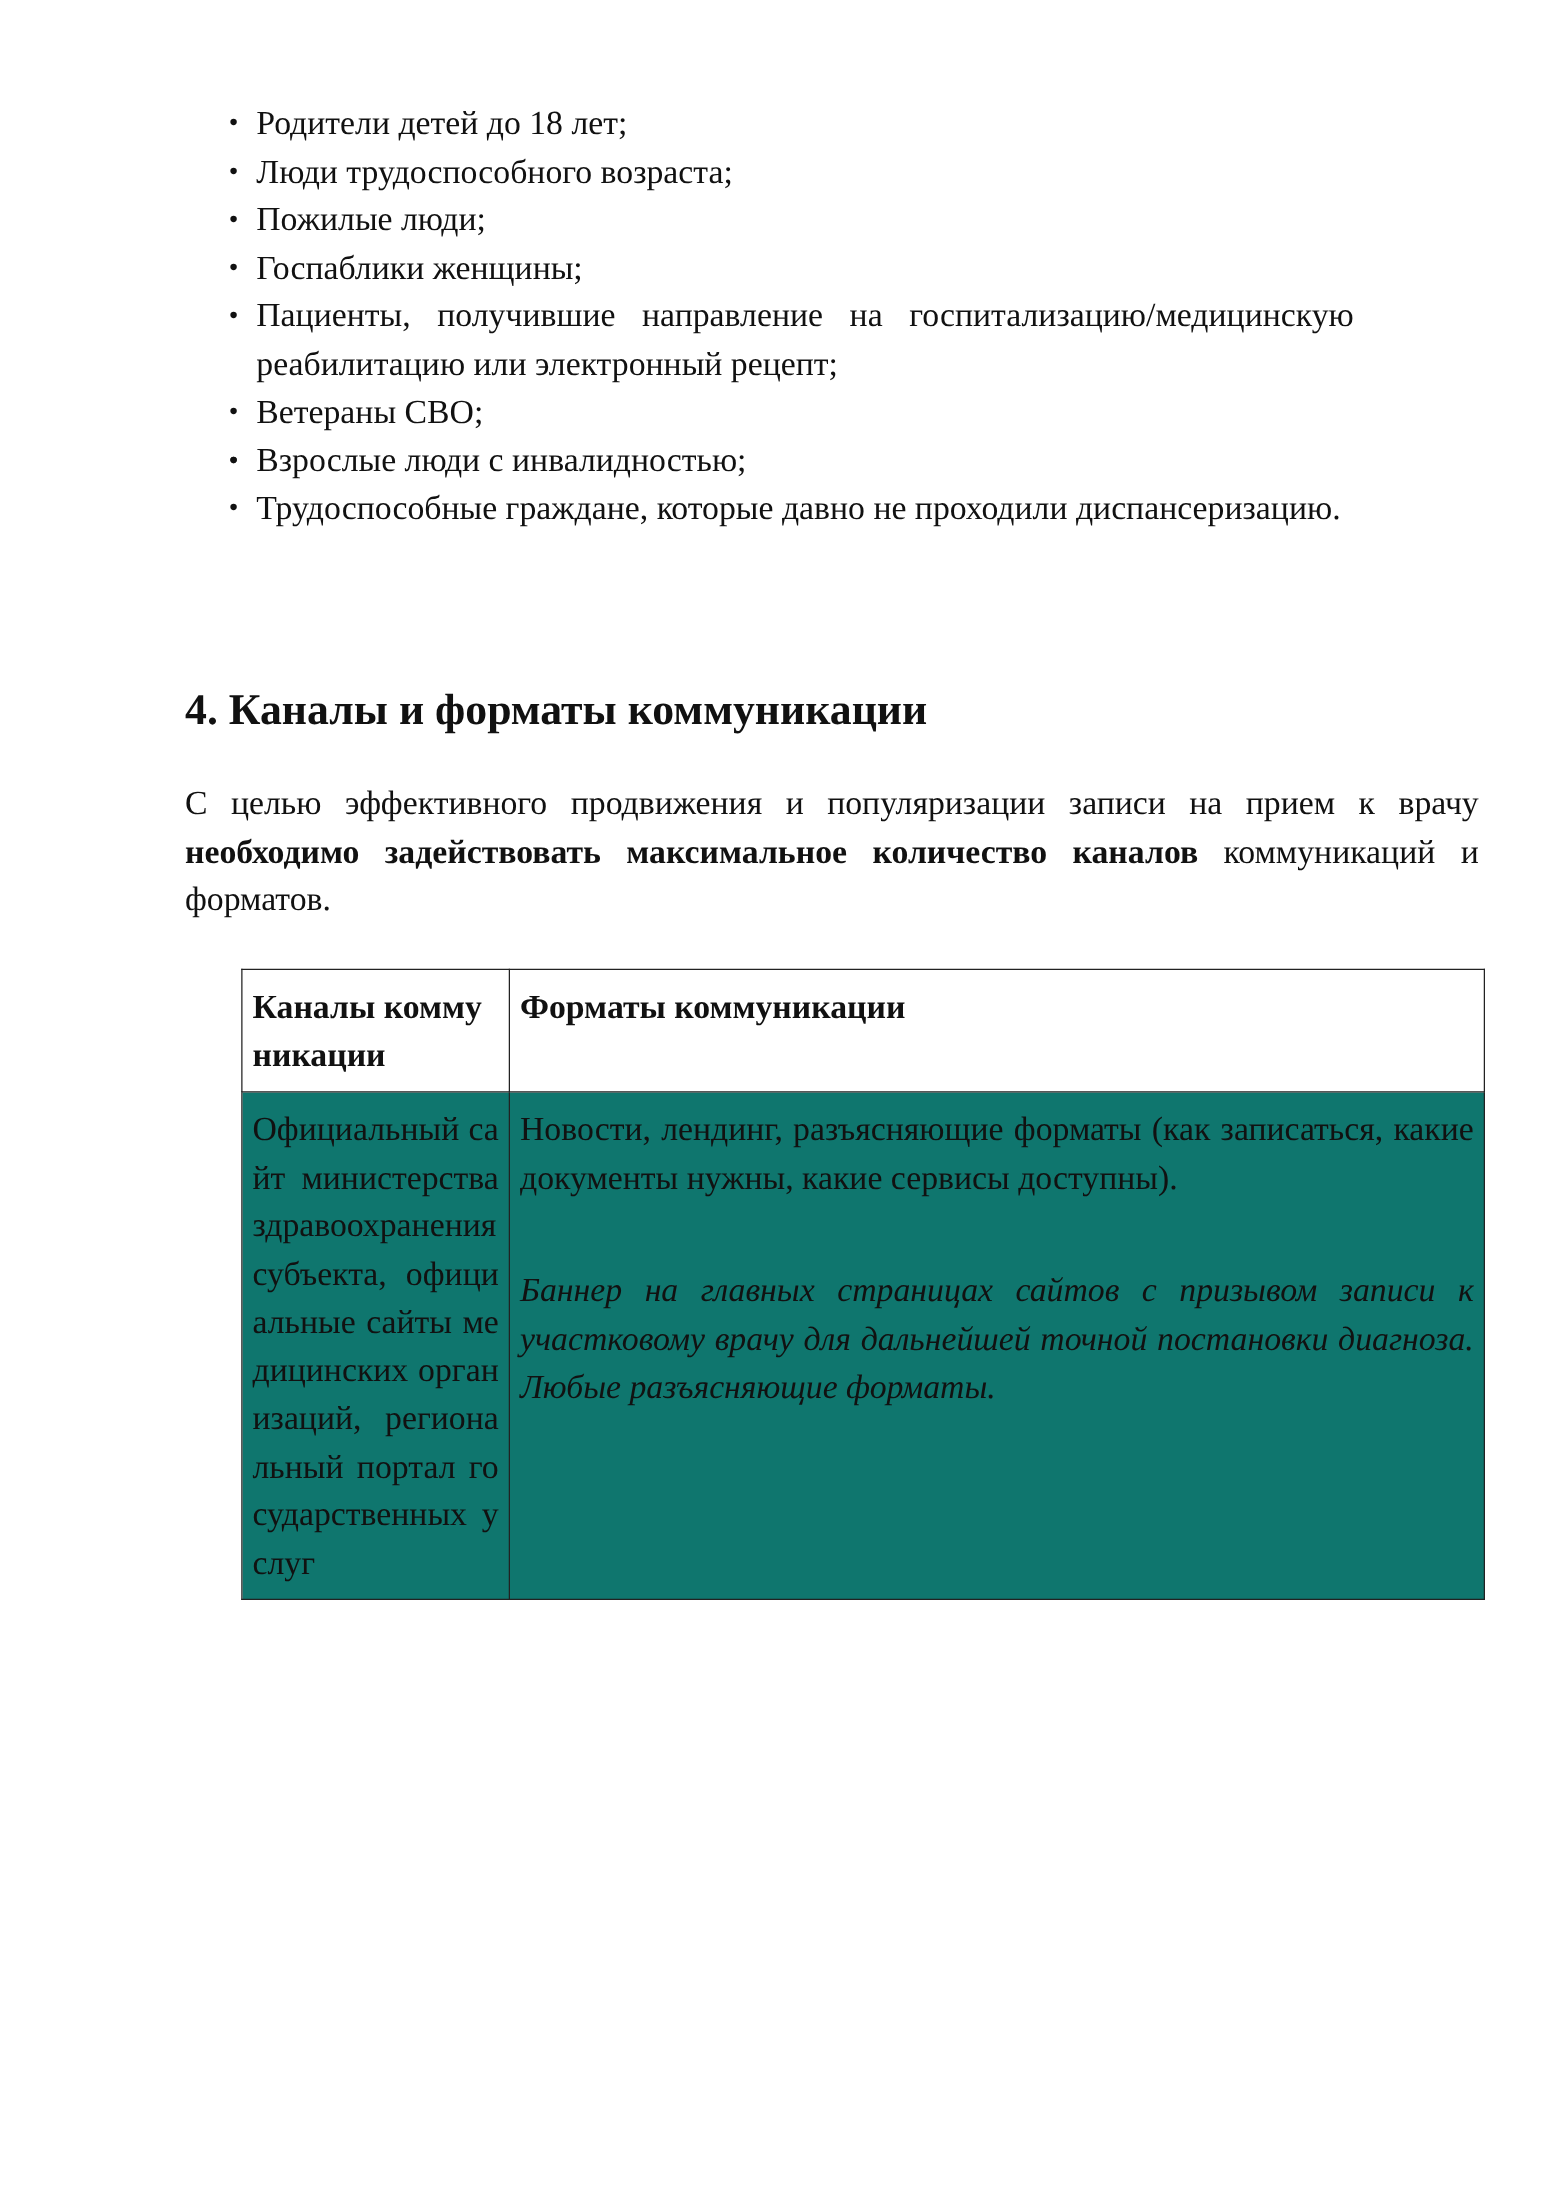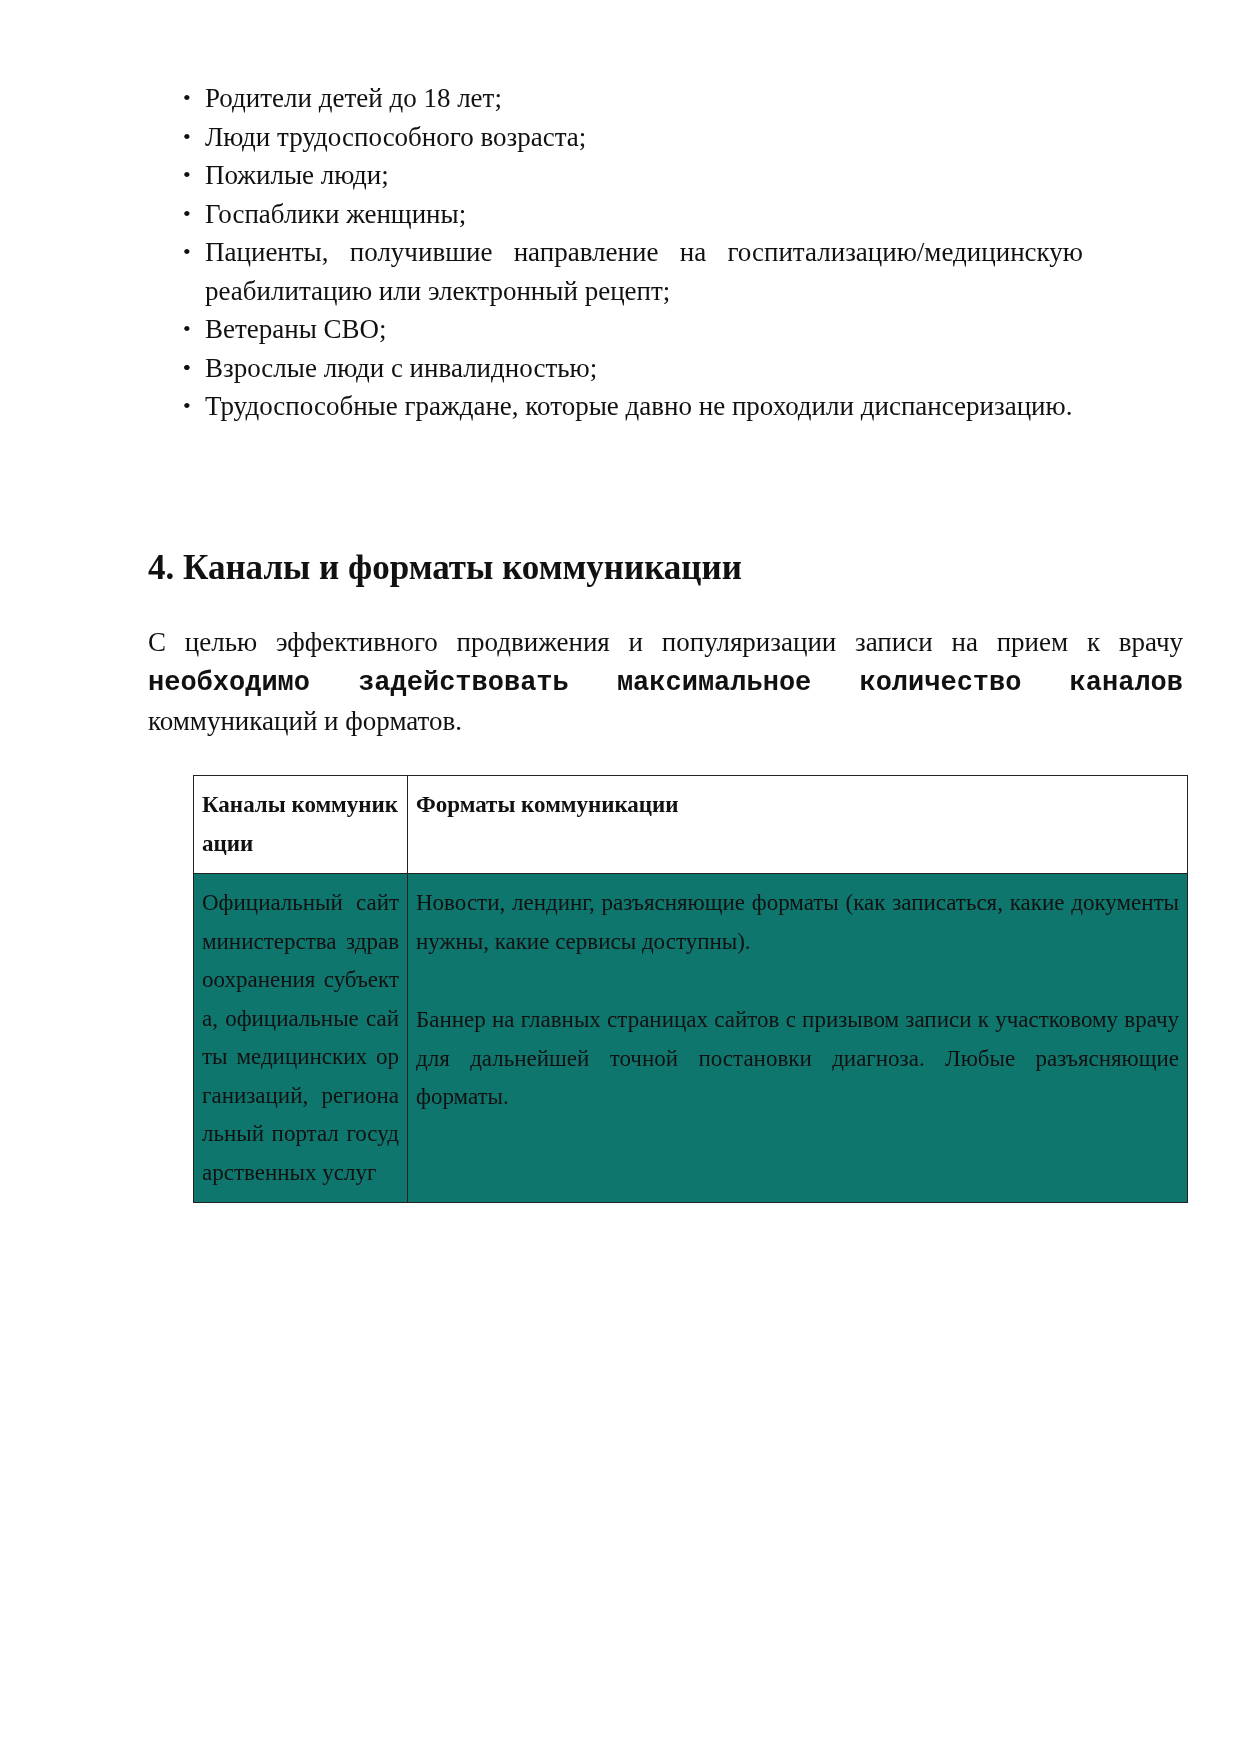--- a/index.html
+++ b/index.html
@@ -18,34 +18,34 @@
       position: absolute; left: 0; top: 0; font-size: 22px;
     }
     .heading {
       position: absolute; left: 148px; top: 548px;
       font-size: 35px; font-weight: bold;
     }
     .intro {
       position: absolute; left: 148px; top: 623px; width: 1035px;
       font-size: 27px; line-height: 38.5px; text-align: justify; margin: 0;
     }
-    .intro b { font-weight: bold; font-family: Liberation Mono, monospace; }
+    .intro b { font-weight: bold; }
     table.channels {
       position: absolute; left: 193px; top: 775px; width: 995px;
-      border-collapse: collapse; font-size: 23px; line-height: 38.5px;
+      border-collapse: collapse; font-size: 27px; line-height: 38.5px;
     }
     table.channels td, table.channels th {
       border: 1.5px solid #222222; vertical-align: top;
       padding: 10px 8px 10px 8px; text-align: justify;
     }
     table.channels th { font-weight: bold; text-align: left; background: #ffffff; }
     table.channels col.c1 { width: 214px; }
     table.channels tr.shaded td { background: #0f766e; }
     .cell-para { margin: 0; text-align: justify; }
-    .cell-para + .cell-para { margin-top: 40px; }
+    .cell-para + .cell-para { margin-top: 52px; font-style: italic; }
     .c1cell { word-break: break-all; }
   </style>
 </head>
 <body>
 
 <ul class="bullets">
   <li><span class="dot">•</span><span>Родители детей до 18 лет;</span></li>
   <li><span class="dot">•</span><span>Люди трудоспособного возраста;</span></li>
   <li><span class="dot">•</span><span>Пожилые люди;</span></li>
   <li><span class="dot">•</span><span>Госпаблики женщины;</span></li>

